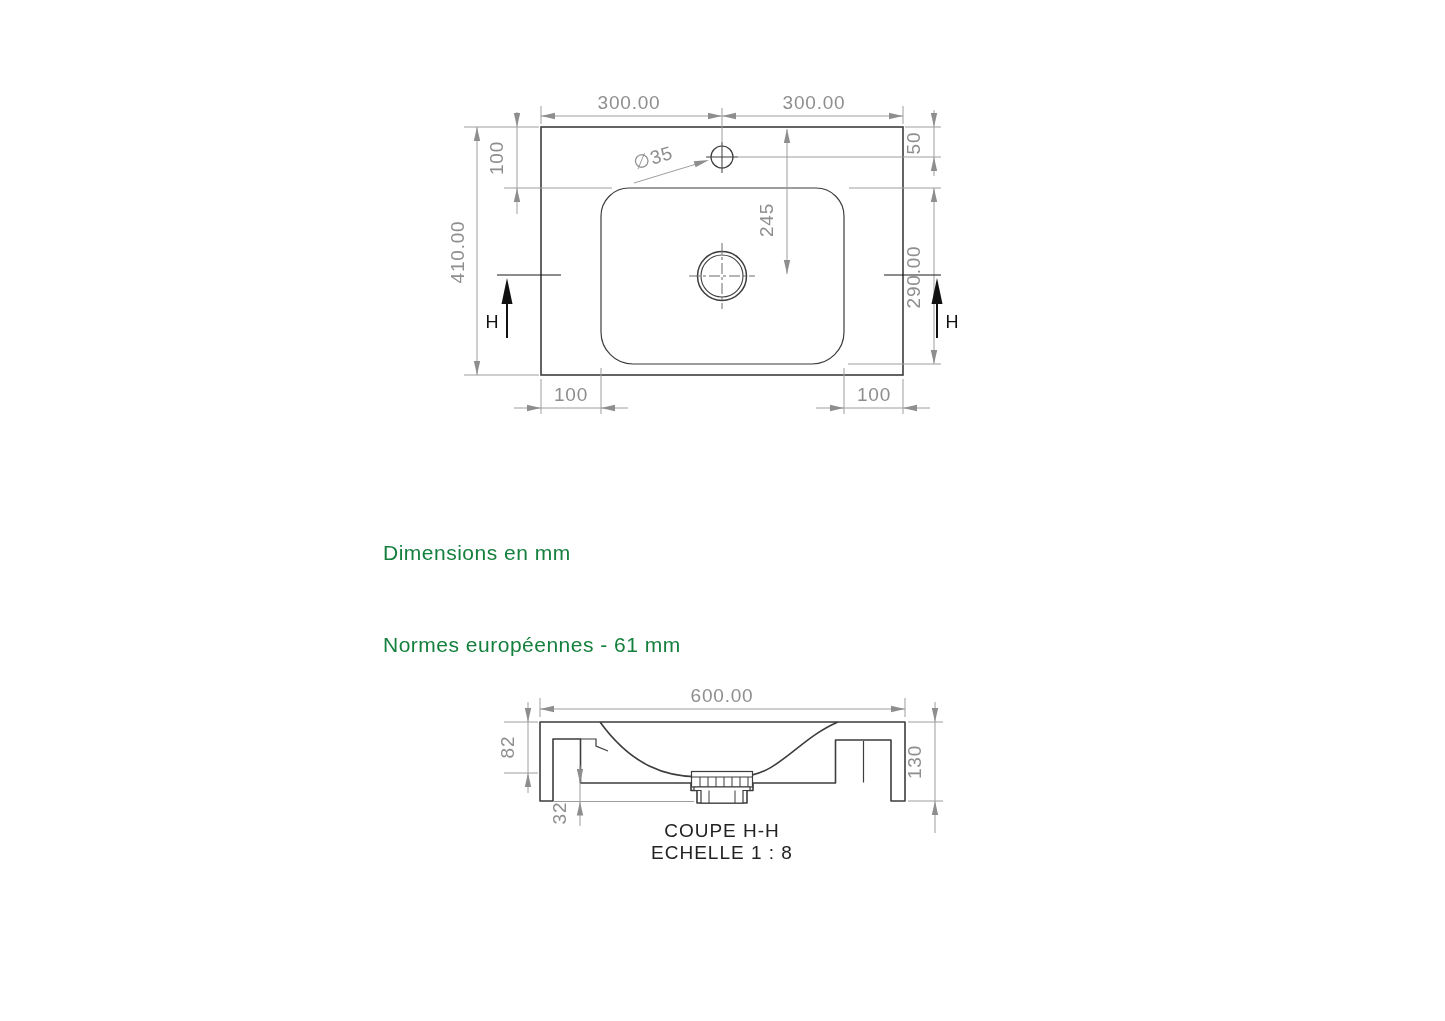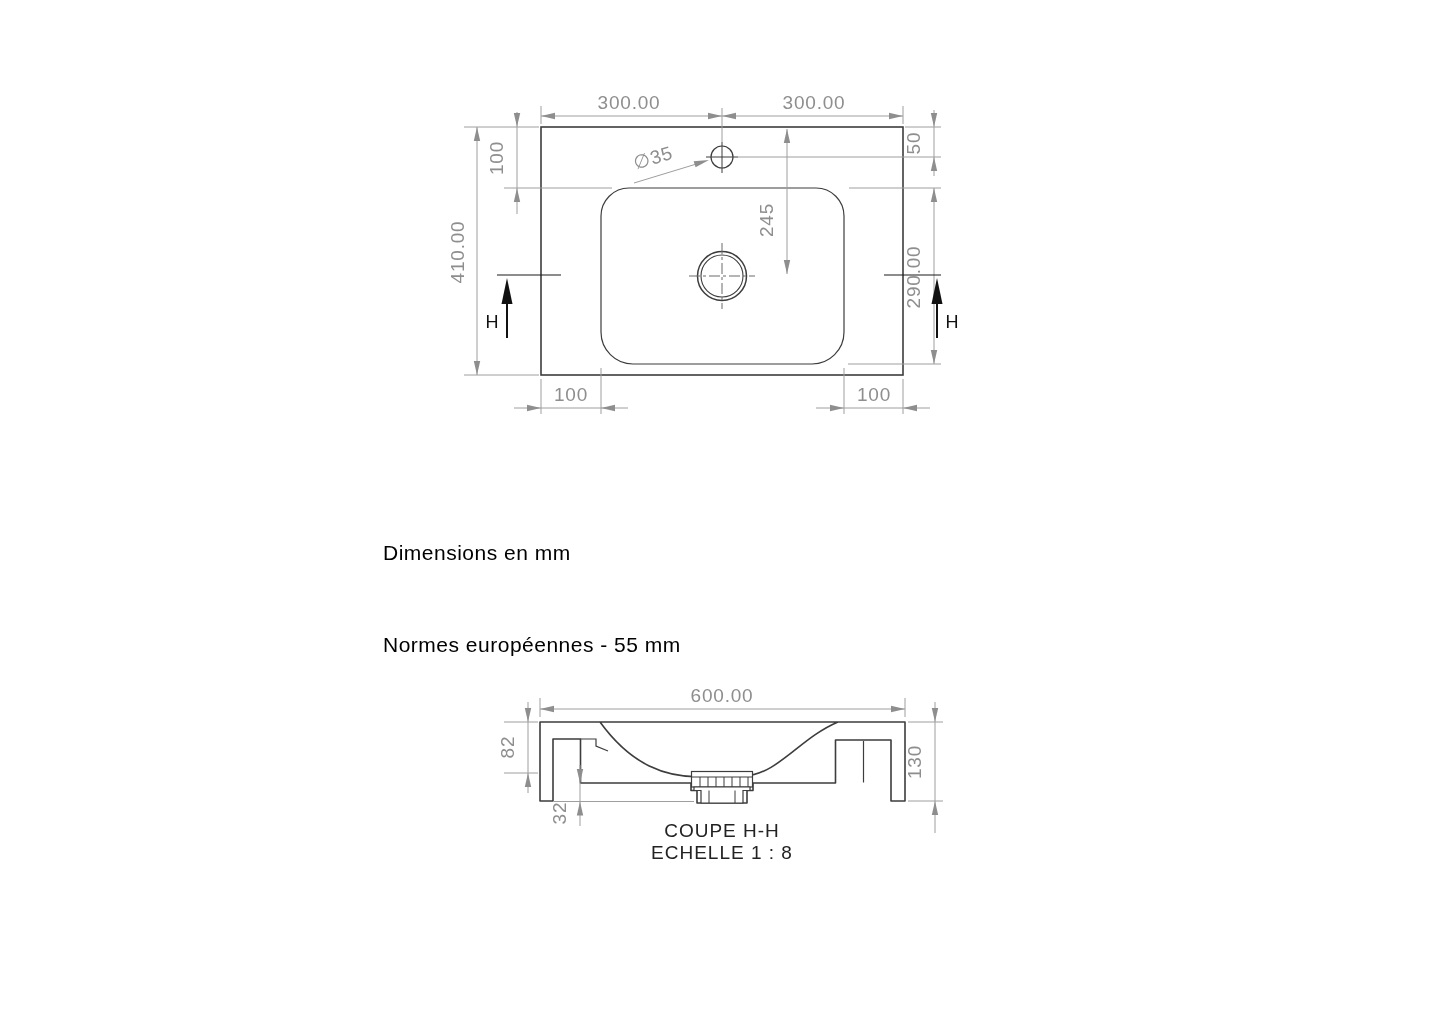--- a/index.html
+++ b/index.html
@@ -13,21 +13,21 @@
   }
   svg text.dark{fill:#222;letter-spacing:1px;}
   svg text.hlabel{fill:#111;font-size:18px;letter-spacing:0;}
   .edge{stroke:#3d3d3d;stroke-width:1.6;fill:none;}
   .edge2{stroke:#3d3d3d;stroke-width:1.2;fill:none;}
   .dim{stroke:#9e9e9e;stroke-width:1;fill:none;}
   .dimarrow{fill:#8e8e8e;stroke:none;}
   .cut{stroke:#1a1a1a;stroke-width:1.2;fill:none;}
   .blackarrow{fill:#111;stroke:none;}
   .notes{
-    position:absolute;left:383px;top:498px;color:#000000;
+    position:absolute;left:383px;top:498px;color:#15803d;
     font-size:21px;line-height:22px;letter-spacing:0.5px;white-space:pre;
   }
   .notes p{margin:0;}
   .notes p.first{margin-bottom:26px;}
 </style>
 </head>
 <body>
 
 <div class="canvas">
 <svg width="1445" height="1021" viewBox="0 0 1445 1021">
@@ -213,15 +213,15 @@
     </g>
 
     <text x="722" y="837" text-anchor="middle" class="dark" font-size="21">COUPE H-H</text>
     <text x="722" y="859" text-anchor="middle" class="dark" font-size="21">ECHELLE 1 : 8</text>
   </g>
 </svg>
 
 
 <div class="notes">
   <p class="first">Dimensions en mm</p>
-  <p>Normes européennes - 55 mm</p>
+  <p>Normes européennes - 61 mm</p>
 </div>
 </div>
 
 </body></html>

